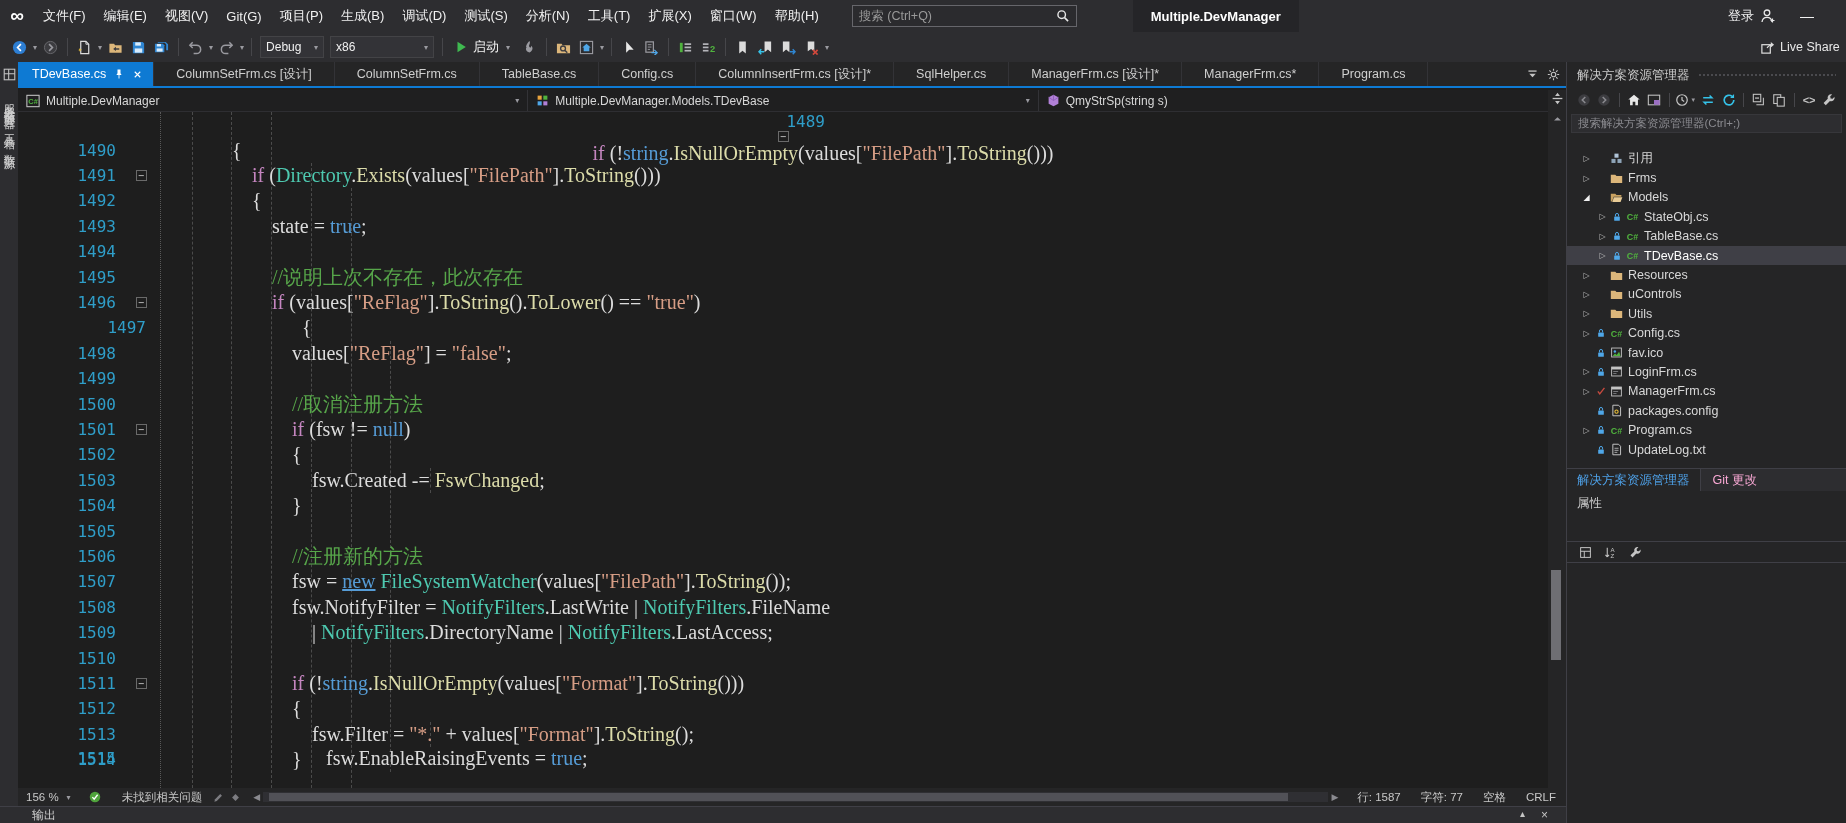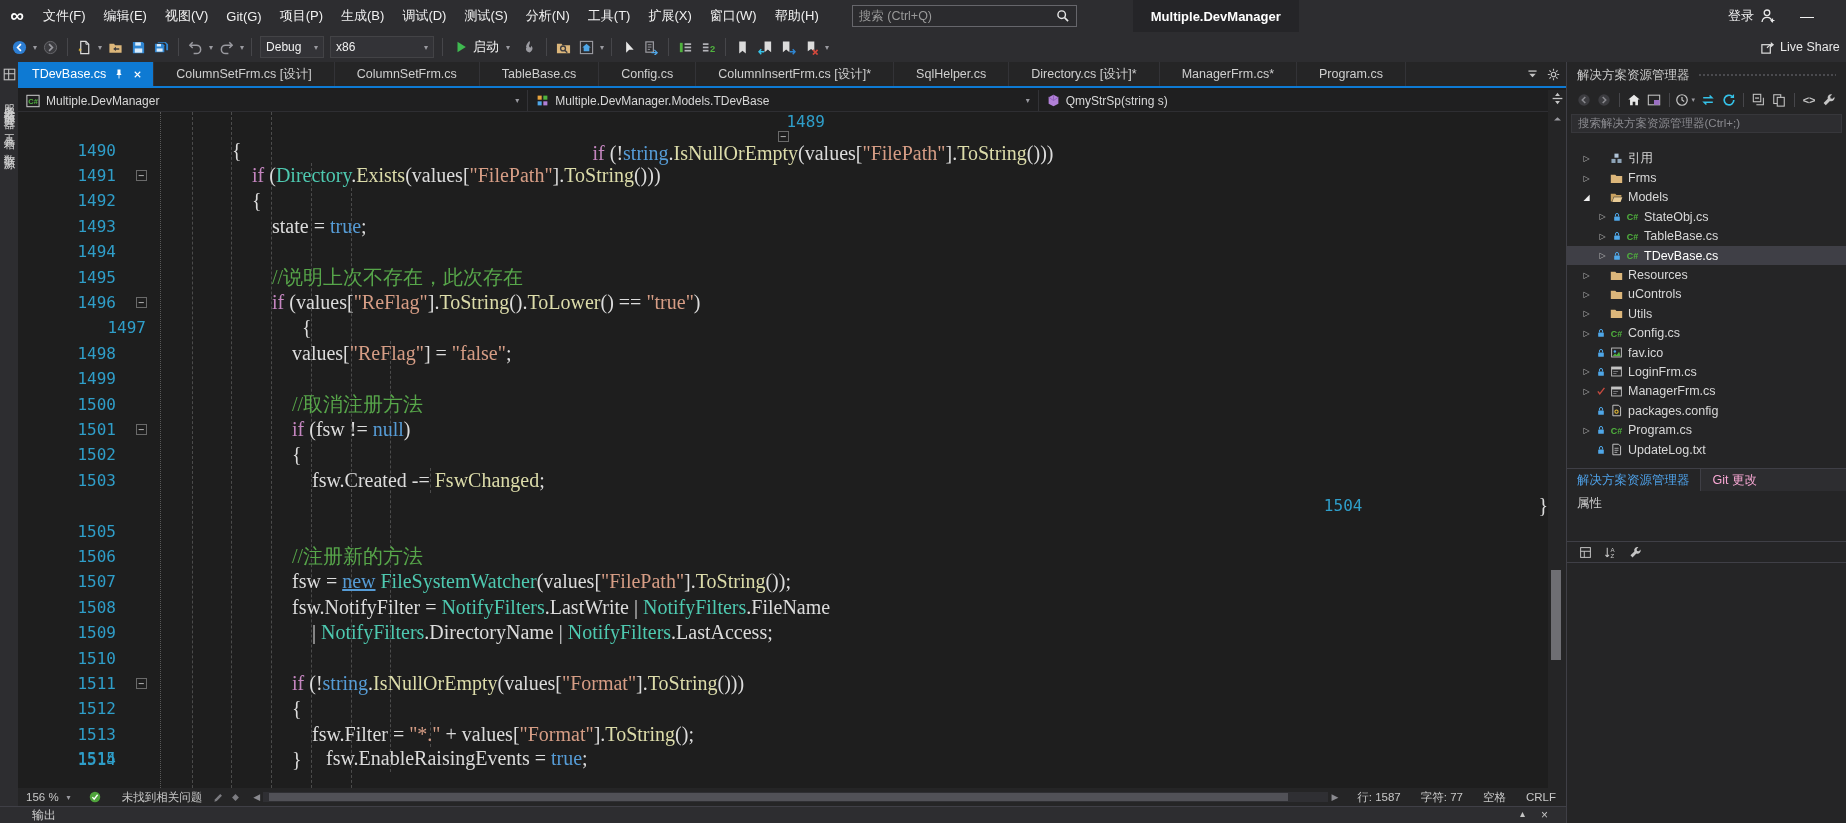--- a/index.html
+++ b/index.html
@@ -370,21 +370,21 @@
             <path d="M4 4l8 8M12 4l-8 8" stroke="#fff" stroke-width="1.6"></path>
           </svg>
         </span>
       </div>
       <div class="tab">ColumnSetFrm.cs [设计]</div>
       <div class="tab">ColumnSetFrm.cs</div>
       <div class="tab">TableBase.cs</div>
       <div class="tab">Config.cs</div>
       <div class="tab">ColumnInsertFrm.cs [设计]*</div>
       <div class="tab">SqlHelper.cs</div>
-      <div class="tab">Directory.cs [设计]*</div>
+      <div class="tab">ManagerFrm.cs [设计]*</div>
       <div class="tab">ManagerFrm.cs*</div>
       <div class="tab">Program.cs</div>
     </div>
   <div id="tabstrip-right">
     <span class="ico">
         <svg width="13" height="13" viewBox="0 0 16 16">
           <rect x="3" y="3" width="10" height="1.6" fill="#c5c5c5"></rect>
           <path d="M4 7l4 4.5L12 7z" fill="#c5c5c5"></path>
         </svg>
       </span>
@@ -518,21 +518,21 @@
       <div class="cl" style="top: 330.2px;">
         <span class="ln">1502</span>
         <span class="fd"></span>
         <pre class="ct">                            <span class="tk-p">{</span></pre>
       </div>
       <div class="cl" style="top: 355.6px;">
         <span class="ln">1503</span>
         <span class="fd"></span>
         <pre class="ct">                                <span class="tk-p">fsw.Created -= </span><span class="tk-m">FswChanged</span><span class="tk-p">;</span></pre>
       </div>
-      <div class="cl" style="top: 381px; justify-content: flex-end;">
+      <div class="cl" style="top: 381px;">
         <span class="ln">1504</span>
         <span class="fd"></span>
         <pre class="ct">                            <span class="tk-p">}</span></pre>
       </div>
       <div class="cl" style="top: 406.4px;">
         <span class="ln">1505</span>
         <span class="fd"></span>
         <pre class="ct"></pre>
       </div>
       <div class="cl" style="top: 431.8px;">

